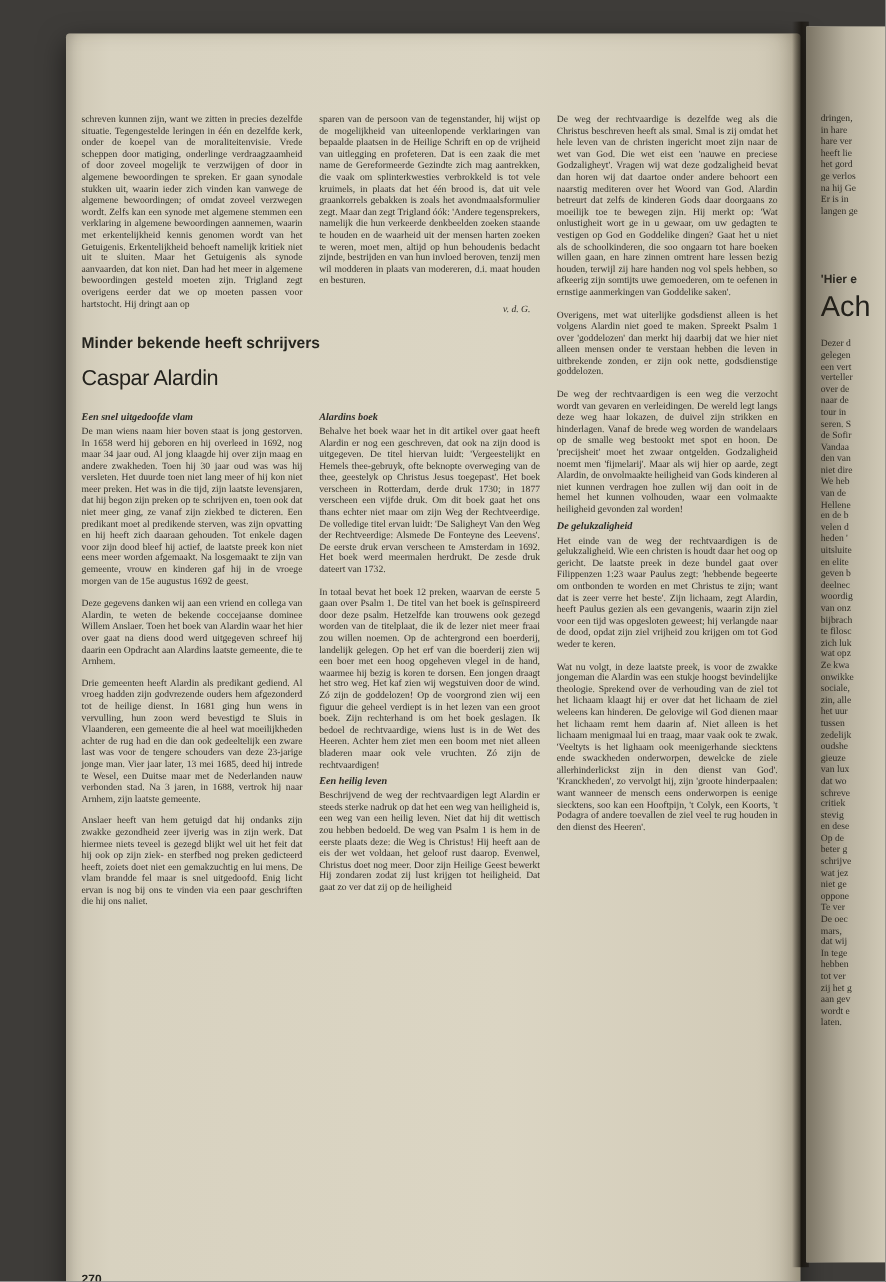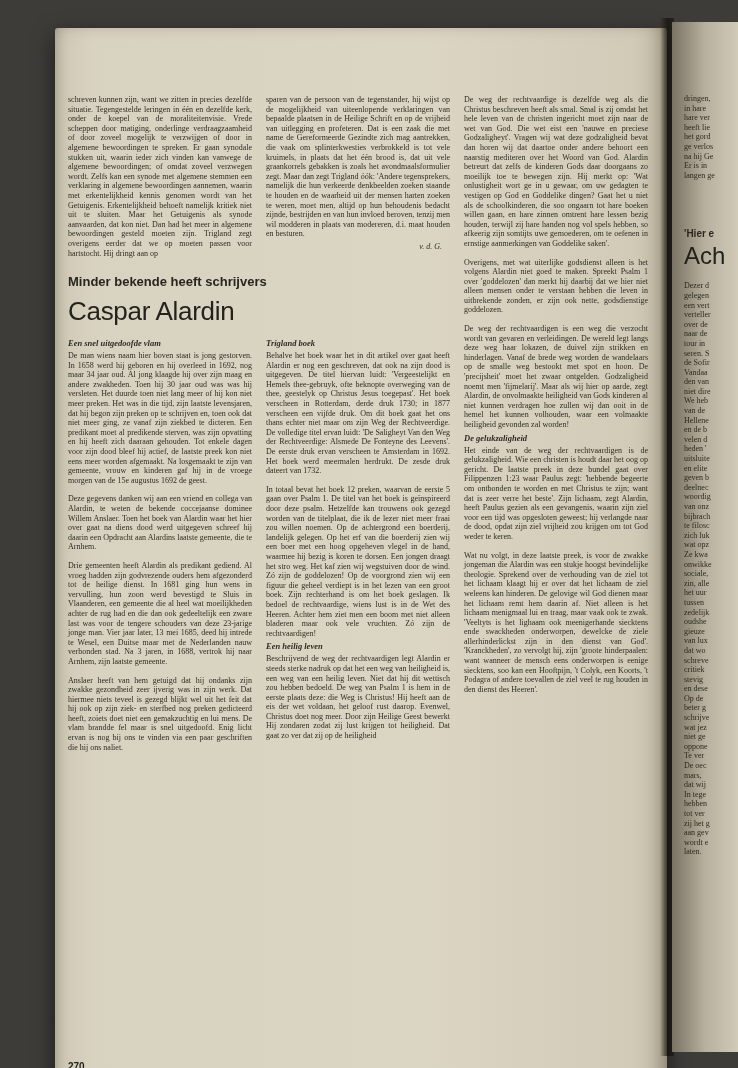--- a/index.html
+++ b/index.html
@@ -10,26 +10,26 @@
         border-radius:3px;padding:67px 19px 30px 13px;
         box-shadow:0 8px 22px rgba(0,0,0,.55), inset -14px 0 20px -10px rgba(55,45,28,.5), inset 10px 0 14px -10px rgba(0,0,0,.3);
         overflow:hidden;}
   .content{display:flex;gap:14px;}
   .left-zone{width:382px;flex:none;}
   .top-cols{display:flex;gap:14px;}
   .col{width:184px;flex:none;}
   .colC{width:184px;flex:none;}
   .para{margin:0;font-size:8px;line-height:9.6px;text-align:justify;}
   .para + .para{margin-top:9px;}
-  .signature{font-style:italic;font-size:8px;text-align:right;padding-right:8px;margin-top:3px;}
+  .signature{font-style:italic;font-size:8px;text-align:right;padding-right:8px;margin-top:14px;}
   .subhead{font-style:italic;font-weight:bold;font-size:8.5px;line-height:10px;margin:0 0 3px;}
   .subhead.later{margin-top:3px;}
   .article-header{margin:16px 0 12px;}
   .kicker{font-family:"Liberation Sans", sans-serif;font-weight:bold;font-size:13px;color:#26251f;margin:0 0 7px;}
-  .title{font-family:"Liberation Sans", sans-serif;font-size:26px;line-height:30px;letter-spacing:-0.3px;
+  .title{font-family:"Liberation Sans", sans-serif;font-size:18px;line-height:30px;letter-spacing:-0.3px;
          color:#23221d;white-space:nowrap;margin:0;font-weight:normal;}
   .article-cols{display:flex;gap:14px;}
   .page-number{position:absolute;left:13px;bottom:20px;font-family:"Liberation Sans", sans-serif;
                font-weight:bold;font-size:10px;color:#23221d;margin-top:48px;}
   .crease{position:absolute;left:660px;top:18px;width:14px;height:1038px;
           background:linear-gradient(90deg,rgba(20,16,10,0),rgba(20,16,10,.75) 55%,rgba(20,16,10,.55));}
   .page2{position:absolute;left:672px;top:22px;width:66px;height:1030px;box-sizing:border-box;
          background:#d1cab7;padding:72px 2px 0 12px;overflow:hidden;}
   .page2::before{content:"";position:absolute;inset:0;pointer-events:none;
          background:linear-gradient(90deg,rgba(35,28,16,.5),rgba(35,28,16,.15) 50%,rgba(35,28,16,0));}
@@ -66,21 +66,21 @@
           <div class="col">
             <p class="subhead">Een snel uitgedoofde vlam</p>
             <div>
                 <p class="para">De man wiens naam hier boven staat is jong gestorven. In 1658 werd hij geboren en hij overleed in 1692, nog maar 34 jaar oud. Al jong klaagde hij over zijn maag en andere zwakheden. Toen hij 30 jaar oud was was hij versleten. Het duurde toen niet lang meer of hij kon niet meer preken. Het was in die tijd, zijn laatste levensjaren, dat hij begon zijn preken op te schrijven en, toen ook dat niet meer ging, ze vanaf zijn ziekbed te dicteren. Een predikant moet al predikende sterven, was zijn opvatting en hij heeft zich daaraan gehouden. Tot enkele dagen voor zijn dood bleef hij actief, de laatste preek kon niet eens meer worden afgemaakt. Na losgemaakt te zijn van gemeente, vrouw en kinderen gaf hij in de vroege morgen van de 15e augustus 1692 de geest.</p>
                 <p class="para">Deze gegevens danken wij aan een vriend en collega van Alardin, te weten de bekende coccejaanse dominee Willem Anslaer. Toen het boek van Alardin waar het hier over gaat na diens dood werd uitgegeven schreef hij daarin een Opdracht aan Alardins laatste gemeente, die te Arnhem.</p>
                 <p class="para">Drie gemeenten heeft Alardin als predikant gediend. Al vroeg hadden zijn godvrezende ouders hem afgezonderd tot de heilige dienst. In 1681 ging hun wens in vervulling, hun zoon werd bevestigd te Sluis in Vlaanderen, een gemeente die al heel wat moeilijkheden achter de rug had en die dan ook gedeeltelijk een zware last was voor de tengere schouders van deze 23-jarige jonge man. Vier jaar later, 13 mei 1685, deed hij intrede te Wesel, een Duitse maar met de Nederlanden nauw verbonden stad. Na 3 jaren, in 1688, vertrok hij naar Arnhem, zijn laatste gemeente.</p>
                 <p class="para">Anslaer heeft van hem getuigd dat hij ondanks zijn zwakke gezondheid zeer ijverig was in zijn werk. Dat hiermee niets teveel is gezegd blijkt wel uit het feit dat hij ook op zijn ziek- en sterfbed nog preken gedicteerd heeft, zoiets doet niet een gemakzuchtig en lui mens. De vlam brandde fel maar is snel uitgedoofd. Enig licht ervan is nog bij ons te vinden via een paar geschriften die hij ons naliet.</p>
               </div>
           </div>
           <div class="col">
-            <p class="subhead">Trigland boek</p>
+            <p class="subhead">Alardins boek</p>
             <div>
                 <p class="para">Behalve het boek waar het in dit artikel over gaat heeft Alardin er nog een geschreven, dat ook na zijn dood is uitgegeven. De titel hiervan luidt: 'Vergeestelijkt en Hemels thee-gebruyk, ofte beknopte overweging van de thee, geestelyk op Christus Jesus toegepast'. Het boek verscheen in Rotterdam, derde druk 1730; in 1877 verscheen een vijfde druk. Om dit boek gaat het ons thans echter niet maar om zijn Weg der Rechtveerdige. De volledige titel ervan luidt: 'De Saligheyt Van den Weg der Rechtveerdige: Alsmede De Fonteyne des Leevens'. De eerste druk ervan verscheen te Amsterdam in 1692. Het boek werd meermalen herdrukt. De zesde druk dateert van 1732.</p>
                 <p class="para">In totaal bevat het boek 12 preken, waarvan de eerste 5 gaan over Psalm 1. De titel van het boek is geïnspireerd door deze psalm. Hetzelfde kan trouwens ook gezegd worden van de titelplaat, die ik de lezer niet meer fraai zou willen noemen. Op de achtergrond een boerderij, landelijk gelegen. Op het erf van die boerderij zien wij een boer met een hoog opgeheven vlegel in de hand, waarmee hij bezig is koren te dorsen. Een jongen draagt het stro weg. Het kaf zien wij wegstuiven door de wind. Zó zijn de goddelozen! Op de voorgrond zien wij een figuur die geheel verdiept is in het lezen van een groot boek. Zijn rechterhand is om het boek geslagen. Ik bedoel de rechtvaardige, wiens lust is in de Wet des Heeren. Achter hem ziet men een boom met niet alleen bladeren maar ook vele vruchten. Zó zijn de rechtvaardigen!</p>
               </div>
             <p class="subhead later">Een heilig leven</p>
             <div>
                 <p class="para">Beschrijvend de weg der rechtvaardigen legt Alardin er steeds sterke nadruk op dat het een weg van heiligheid is, een weg van een heilig leven. Niet dat hij dit wettisch zou hebben bedoeld. De weg van Psalm 1 is hem in de eerste plaats deze: die Weg is Christus! Hij heeft aan de eis der wet voldaan, het geloof rust daarop. Evenwel, Christus doet nog meer. Door zijn Heilige Geest bewerkt Hij zondaren zodat zij lust krijgen tot heiligheid. Dat gaat zo ver dat zij op de heiligheid</p>
               </div>
           </div>
         </div>

